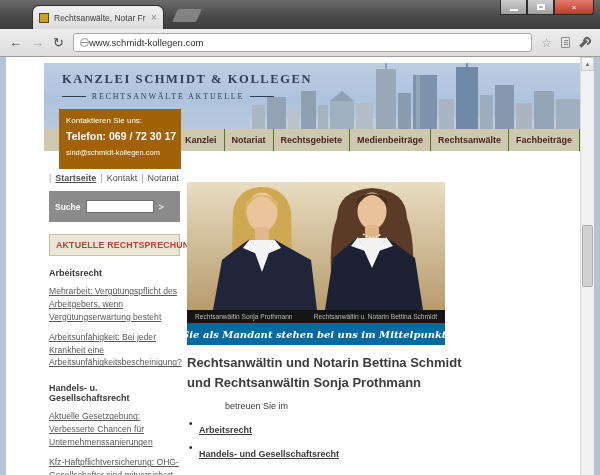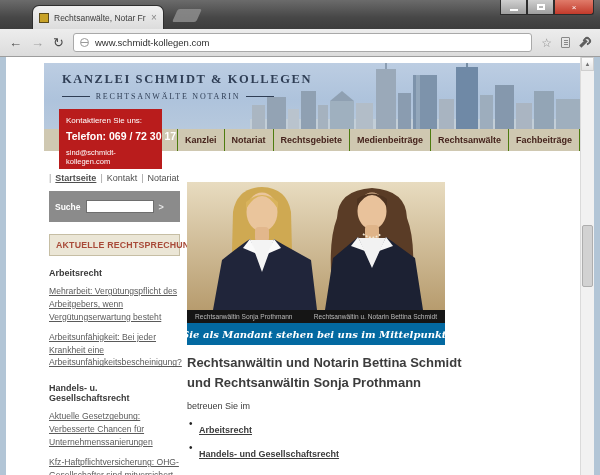--- a/index.html
+++ b/index.html
@@ -26,21 +26,21 @@
   .win-btn.close { width:40px; background:linear-gradient(180deg,#e07b6a,#c23a2b); border-radius:0 0 3px 0; }
   .min-glyph { width:8px; height:2px; background:#fff; margin-top:5px; }
   .max-glyph { width:8px; height:6px; border:2px solid #fff; }
 
   .toolbar { position:absolute; top:29px; left:0; right:0; height:28px;
     background:linear-gradient(180deg,#ededed,#dcdcdc); border-bottom:1px solid #9d9d9d;
     display:flex; align-items:center; padding:0 9px; gap:9px; }
   .nav-glyph { font-size:13px; line-height:1; color:#4b4b4b; }
   .nav-glyph.fwd { color:#9f9f9f; }
   .urlbar { flex:1; height:19px; background:#fff; border:1px solid #a9a9a9; border-radius:3px;
-    display:flex; align-items:center; padding:0 6px; gap:6px; }
+    display:flex; align-items:center; padding:0 6px; }
   .globe { width:9px; height:9px; border:1px solid #9a9a9a; border-radius:50%; position:relative; flex:0 0 auto; }
   .globe::before { content:""; position:absolute; left:0; right:0; top:3px; height:1px; background:#9a9a9a; }
   .url-text { font-size:9.5px; color:#2f2f2f; }
   .star { font-size:12px; color:#8d8d8d; line-height:1; }
   .doc-icon { width:9px; height:11px; border:1px solid #888; border-radius:1px; position:relative; }
   .doc-icon::before { content:""; position:absolute; left:2px; top:2px; width:4px; height:1px; background:#888; box-shadow:0 2px 0 #888,0 4px 0 #888; }
   .wrench { width:12px; height:12px; position:relative; }
   .wrench::before { content:""; position:absolute; width:9px; height:3px; background:#5f5f5f; left:0; top:5px; transform:rotate(-45deg); }
   .wrench::after { content:""; position:absolute; width:4px; height:4px; border:2px solid #5f5f5f; border-radius:50%; right:0; top:0; border-left-color:transparent; transform:rotate(-45deg); }
 
@@ -65,21 +65,21 @@
   .logo-2::before,.logo-2::after { content:""; flex:1; height:1px; background:#2f3e55; }
   .skyline { position:absolute; right:0; bottom:0; }
 
   
   .nav { display:flex; height:22px; background:#cfc8b1; align-items:stretch; padding-left:133px; }
   .nav-item { display:flex; align-items:center; padding:0 7px; border-left:1px solid #4d7c0f;
     font-size:9px; font-weight:bold; color:#46241d; white-space:nowrap; cursor:pointer; }
   .nav-item:last-child { border-right:1px solid #efece1; }
 
   
-  .contact { position:absolute; left:15px; top:46px; width:103px; height:60px; background:#b91c1c;
+  .contact { position:absolute; left:15px; top:46px; width:122px; height:60px; background:#a16207;
     z-index:5; color:#fff; padding:7px 7px; }
   .contact-intro { font-size:8px; }
   .contact-phone { font-size:10.5px; font-weight:bold; margin-top:5px; white-space:nowrap; }
   .contact-email { font-size:7.5px; margin-top:6px; }
 
   
   .cols { display:flex; align-items:flex-start; }
   .sidebar { width:140px; flex:0 0 auto; padding:22px 4px 0 5px; }
   .main { flex:1; padding:22px 0 0 3px; }
 
@@ -104,21 +104,21 @@
   .welcome { font-size:9.5px; font-weight:bold; color:#3c3c3c; line-height:1.45; }
   .photo-wrap { margin-top:9px; width:258px; }
   .photo { position:relative; width:258px; height:128px; }
   .photo svg { display:block; }
   .captions { width:258px; height:13px; background:#151515; display:flex; justify-content:space-between;
     align-items:center; padding:0 8px; }
   .cap { font-size:6.6px; color:#b9b9b9; white-space:nowrap; }
   .slogan { width:258px; height:22px; background:#0369a1; color:#fff; display:flex; align-items:center; justify-content:center;
     font-family:"DejaVu Serif", serif; font-style:italic; font-weight:bold; font-size:10px; white-space:nowrap; }
   .intro { margin-top:8px; font-size:13px; font-weight:bold; color:#3c3c3c; line-height:1.5; }
-  .betreuen { margin-top:9px; font-size:9px; color:#3c3c3c; }
+  .betreuen { margin-top:9px; font-size:9px; color:#3c3c3c;margin-left:38px; }
   .areas { margin-top:8px; list-style:none; }
   .areas li { position:relative; padding-left:12px; margin-bottom:6px; }
   .areas li::before { content:"•"; position:absolute; left:2px; top:-1px; color:#222; font-size:10px; }
   .area-link { font-size:9px; font-weight:bold; color:#3c3c3c; text-decoration:underline; cursor:pointer; }
 </style>
 </head>
 <body>
 
 <div class="window">
 
@@ -153,21 +153,21 @@
     <span class="wrench"></span>
   </div>
 
   <div class="page">
 
     <div class="site">
 
       <div class="site-header">
         <div class="logo">
           <div class="logo-1">KANZLEI SCHMIDT &amp; KOLLEGEN</div>
-          <div class="logo-2">RECHTSANWÄLTE NOTARIN</div>
+          <div class="logo-2">RECHTSANWÄLTE AKTUELLE</div>
         </div>
         <svg class="skyline" width="330" height="66" viewBox="0 0 330 66">
           <rect x="0" y="56" width="330" height="10" fill="#c6cfd7" opacity="0.8"></rect>
           <rect x="2" y="42" width="13" height="24" fill="#aab6c2"></rect>
           <rect x="17" y="34" width="19" height="32" fill="#93a3b4"></rect>
           <rect x="38" y="46" width="11" height="20" fill="#b9c3cd"></rect>
           <rect x="51" y="28" width="15" height="38" fill="#8fa0b2"></rect>
           <rect x="68" y="42" width="10" height="24" fill="#a5b2bf"></rect>
           <rect x="80" y="38" width="24" height="28" fill="#9fb0bf"></rect>
           <polygon points="80,38 92,28 104,38" fill="#8fa0b2"></polygon>

